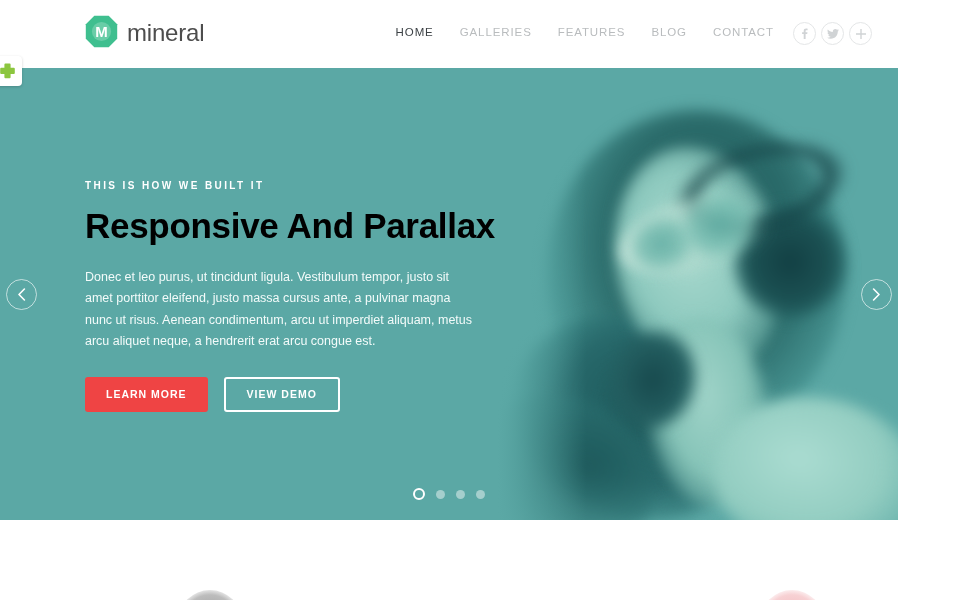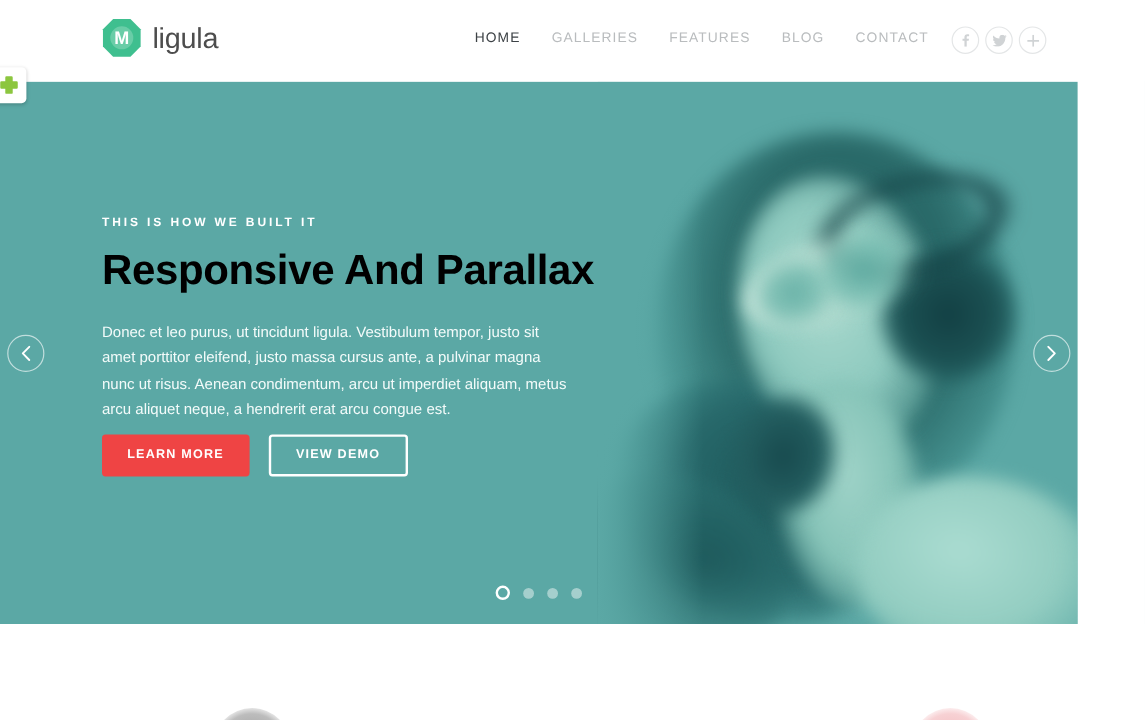--- a/index.html
+++ b/index.html
@@ -248,21 +248,21 @@
     font-weight: 700;
     letter-spacing: -0.3px;
     margin-bottom: 21px;
   }
 
   .hero-copy {
     font-size: 12.5px;
     line-height: 1.72;
     color: #f3fbfa;
     width: 392px;
-    margin-bottom: 9px;
+    margin-bottom: 24px;
   }
 
   .hero-actions { display: flex; gap: 16px; }
 
   .btn {
     display: inline-flex;
     align-items: center;
     justify-content: center;
     height: 35px;
     font-size: 10.5px;
@@ -362,21 +362,21 @@
   <header class="site-header">
 
     <a class="brand" href="#">
       <span class="brand-mark">
         <svg width="35" height="35" viewBox="0 0 35 35" aria-hidden="true">
           <polygon points="10.3,1.8 24.7,1.8 33.2,10.3 33.2,24.7 24.7,33.2 10.3,33.2 1.8,24.7 1.8,10.3" fill="#3fbf8f"></polygon>
           <circle cx="17.5" cy="17.5" r="9.6" fill="#ffffff" opacity="0.22"></circle>
           <text x="17.5" y="23" text-anchor="middle" font-family="Liberation Sans, sans-serif" font-size="15" font-weight="700" fill="#ffffff">M</text>
         </svg>
       </span>
-      <span class="brand-name">ligula</span>
+      <span class="brand-name">mineral</span>
     </a>
 
     <nav class="main-nav">
       <a class="nav-link active" href="#">HOME</a>
       <a class="nav-link" href="#">GALLERIES</a>
       <a class="nav-link" href="#">FEATURES</a>
       <a class="nav-link" href="#">BLOG</a>
       <a class="nav-link" href="#">CONTACT</a>
     </nav>
 

